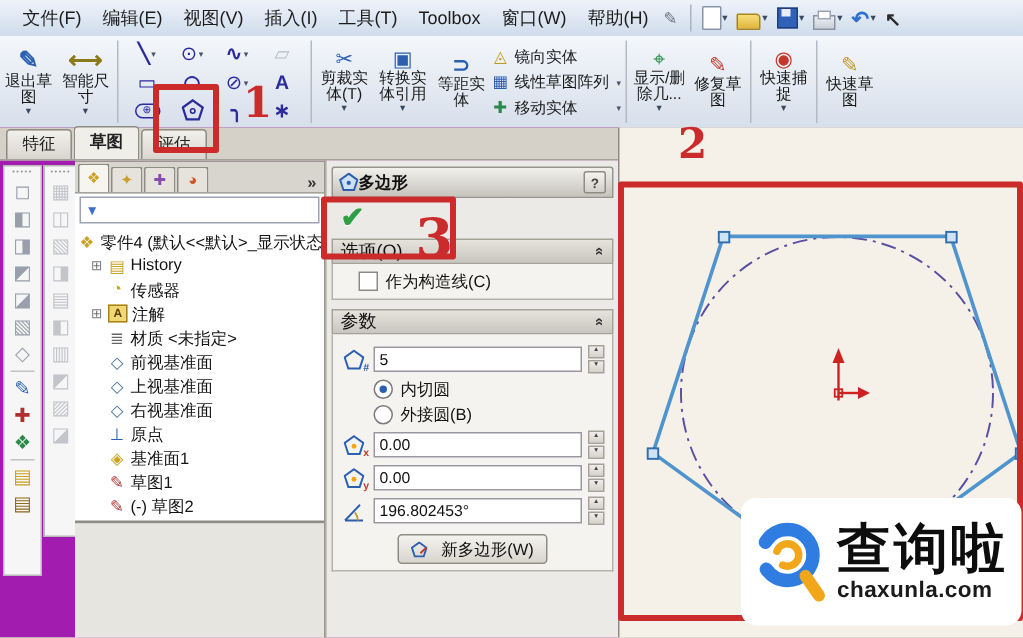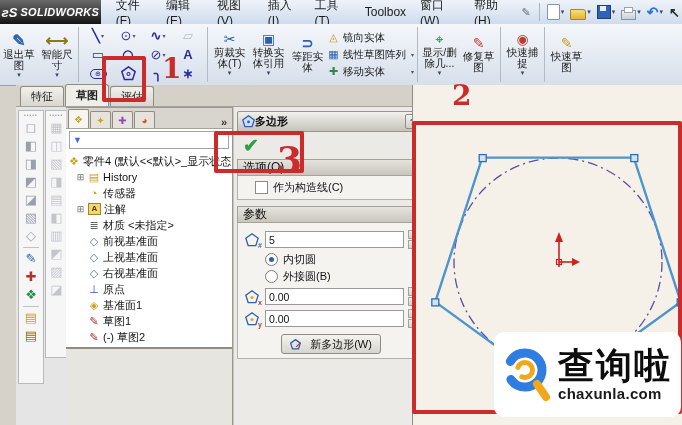--- a/index.html
+++ b/index.html
@@ -48,21 +48,21 @@
   .tb-med{width:39px;display:flex;flex-direction:column;align-items:center;justify-content:center;cursor:default;}
   .tb-med .bicon{font-size:14px;line-height:15px;}
   .ic-blue{color:#2b5fb0;} .ic-gold{color:#c09a1e;} .ic-red{color:#c0392b;} .ic-green{color:#2b8a4a;}
   .tstack{width:88px;display:flex;flex-direction:column;justify-content:center;gap:1px;}
   .trow{display:flex;align-items:center;gap:3px;height:16px;cursor:default;}
   .trow .sicon{font-size:11px;width:13px;text-align:center;}
   .trow .slbl{font-size:10.5px;color:#1a1a1a;white-space:nowrap;flex:1;}
   .trow .tcaret{margin-right:1px;}
 
   
-  .leftregion{position:absolute;left:16px;top:85px;width:412px;height:340px;background:#e5e5e5;}
+  .leftregion{position:absolute;left:0;top:85px;width:412px;height:340px;background:#a21caf;}
   .tabbar{position:absolute;left:0;top:0;width:412px;height:22px;background:#d5d1c9;display:flex;align-items:flex-end;padding-left:4px;border-bottom:1px solid #a5a29a;box-sizing:border-box;}
   .tab{font-size:11px;color:#222;border:1px solid #8f8c84;border-bottom:none;border-radius:3px 3px 0 0;background:linear-gradient(#f2f0ec,#d9d6cf);padding:2px 10px 2px;margin-right:1px;height:15px;line-height:15px;cursor:default;white-space:nowrap;}
   .tab.active{background:#f0eee9;height:17px;line-height:17px;font-weight:bold;}
 
   
   .vcol{position:absolute;background:#f6f6f6;border:1px solid #b9b9b9;display:flex;flex-direction:column;align-items:center;}
   .vcol1{left:2px;top:25px;width:24px;height:272px;}
   .vcol2{left:29px;top:25px;width:21px;height:246px;}
   .grip{font-size:5px;letter-spacing:1px;color:#9a9a9a;line-height:6px;margin:1px 0;}
   .vic{font-size:13px;line-height:18px;color:#9aa0ab;}
@@ -133,24 +133,20 @@
   .annnum1{left:162px;top:52px;font-size:28px;}
   .annnum2{left:452px;top:79px;font-size:28px;}
   .annnum3{left:277px;top:138px;font-size:36px;}
 </style>
 </head>
 <body>
 
 <div class="stage">
 
   <div class="menubar">
-    <div class="logo">
-      <span class="logo-glyph">ƨS</span>
-      <span class="logo-text">SOLIDWORKS</span>
-    </div>
     <div class="menus">
       <span class="menu">文件(F)</span>
       <span class="menu">编辑(E)</span>
       <span class="menu">视图(V)</span>
       <span class="menu">插入(I)</span>
       <span class="menu">工具(T)</span>
       <span class="menu">Toolbox</span>
       <span class="menu">窗口(W)</span>
       <span class="menu">帮助(H)</span>
     </div>
@@ -505,20 +501,35 @@
             <span class="sub">y</span>
           </span>
           <div class="fld">
               <span>0.00</span>
             </div>
           <div class="spin">
               <span>▴</span>
               <span>▾</span>
             </div>
         </div>
+        <div class="prow">
+          <span class="ficon">
+            <svg width="14" height="14" viewBox="0 0 14 14">
+                <path d="M1,13 L13,13 M1,13 L11,2.5" stroke="#2b5fb0" stroke-width="1.3" fill="none"></path>
+                <path d="M9.5,13 A8.5,8.5 0 0 0 7.6,7.6" stroke="#c09a1e" stroke-width="1.2" fill="none"></path>
+              </svg>
+          </span>
+          <div class="fld">
+              <span>196.802453°</span>
+            </div>
+          <div class="spin">
+              <span>▴</span>
+              <span>▾</span>
+            </div>
+        </div>
         <div class="btn-row">
           <div class="pm-btn">
             <svg width="11" height="11" viewBox="0 0 14 14">
                 <polygon points="7,0.8 13.2,5.3 10.8,12.6 3.2,12.6 0.8,5.3" fill="none" stroke="#2b5fb0" stroke-width="1.6"></polygon>
                 <line x1="8" y1="10" x2="13" y2="5" stroke="#c0392b" stroke-width="1.6"></line>
               </svg>
             <span>新多边形(W)</span>
           </div>
         </div>
       </div>

